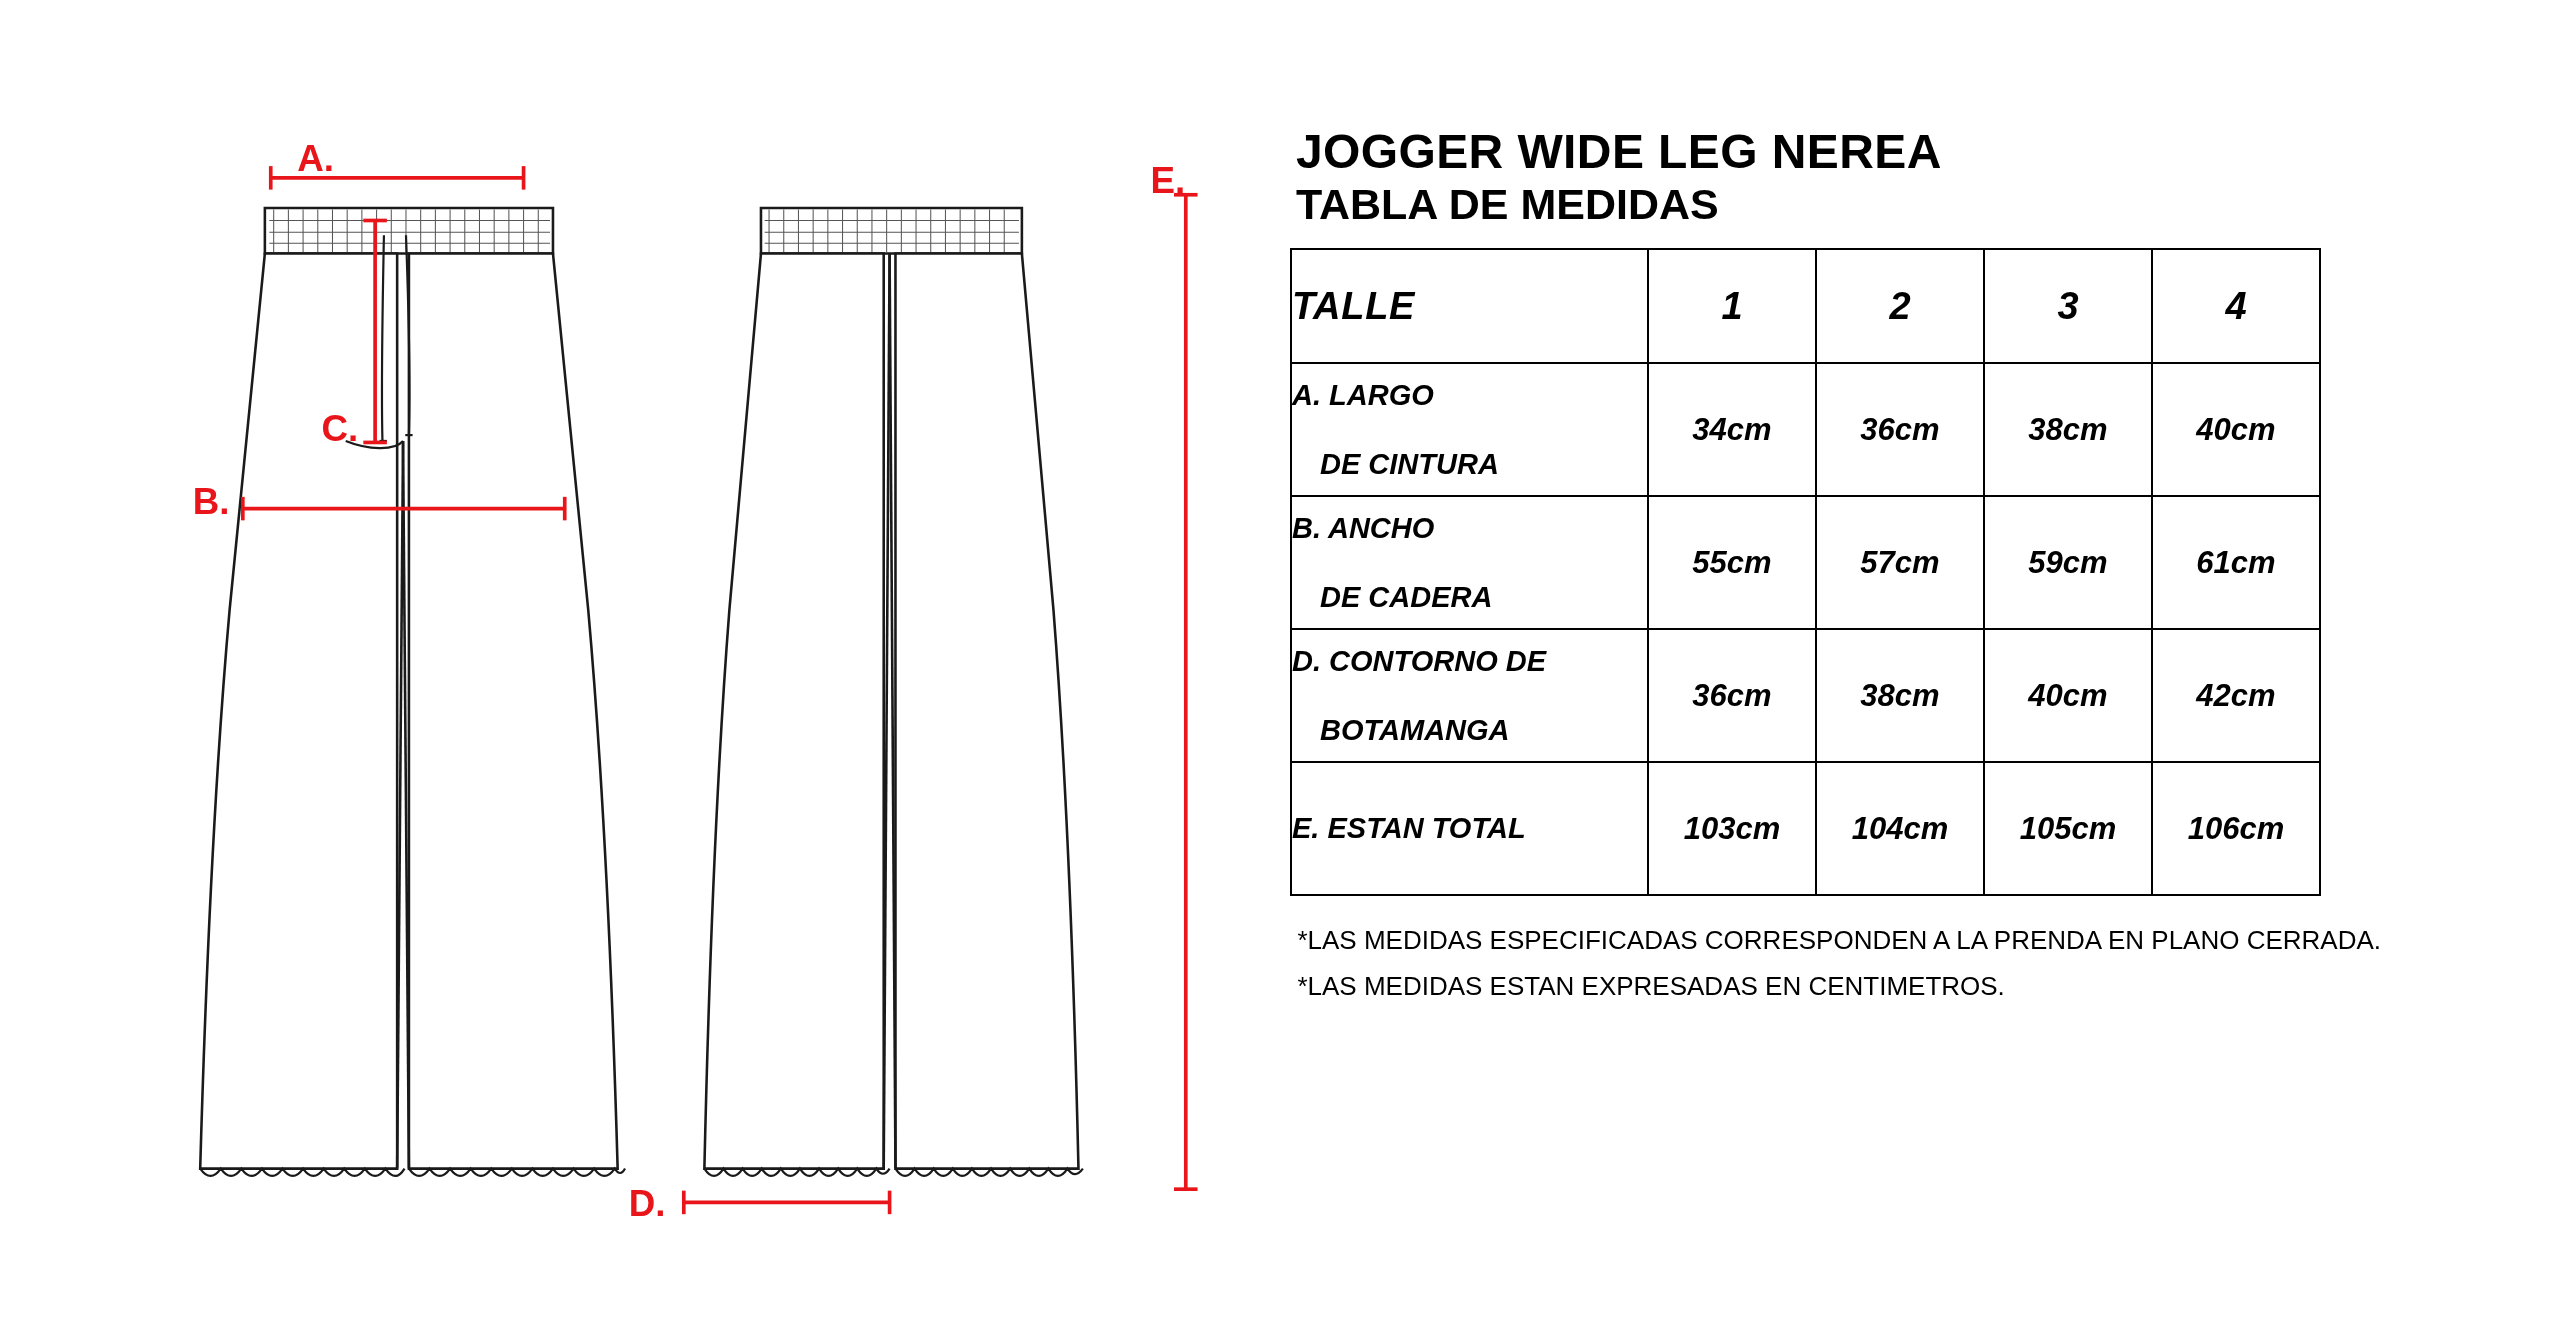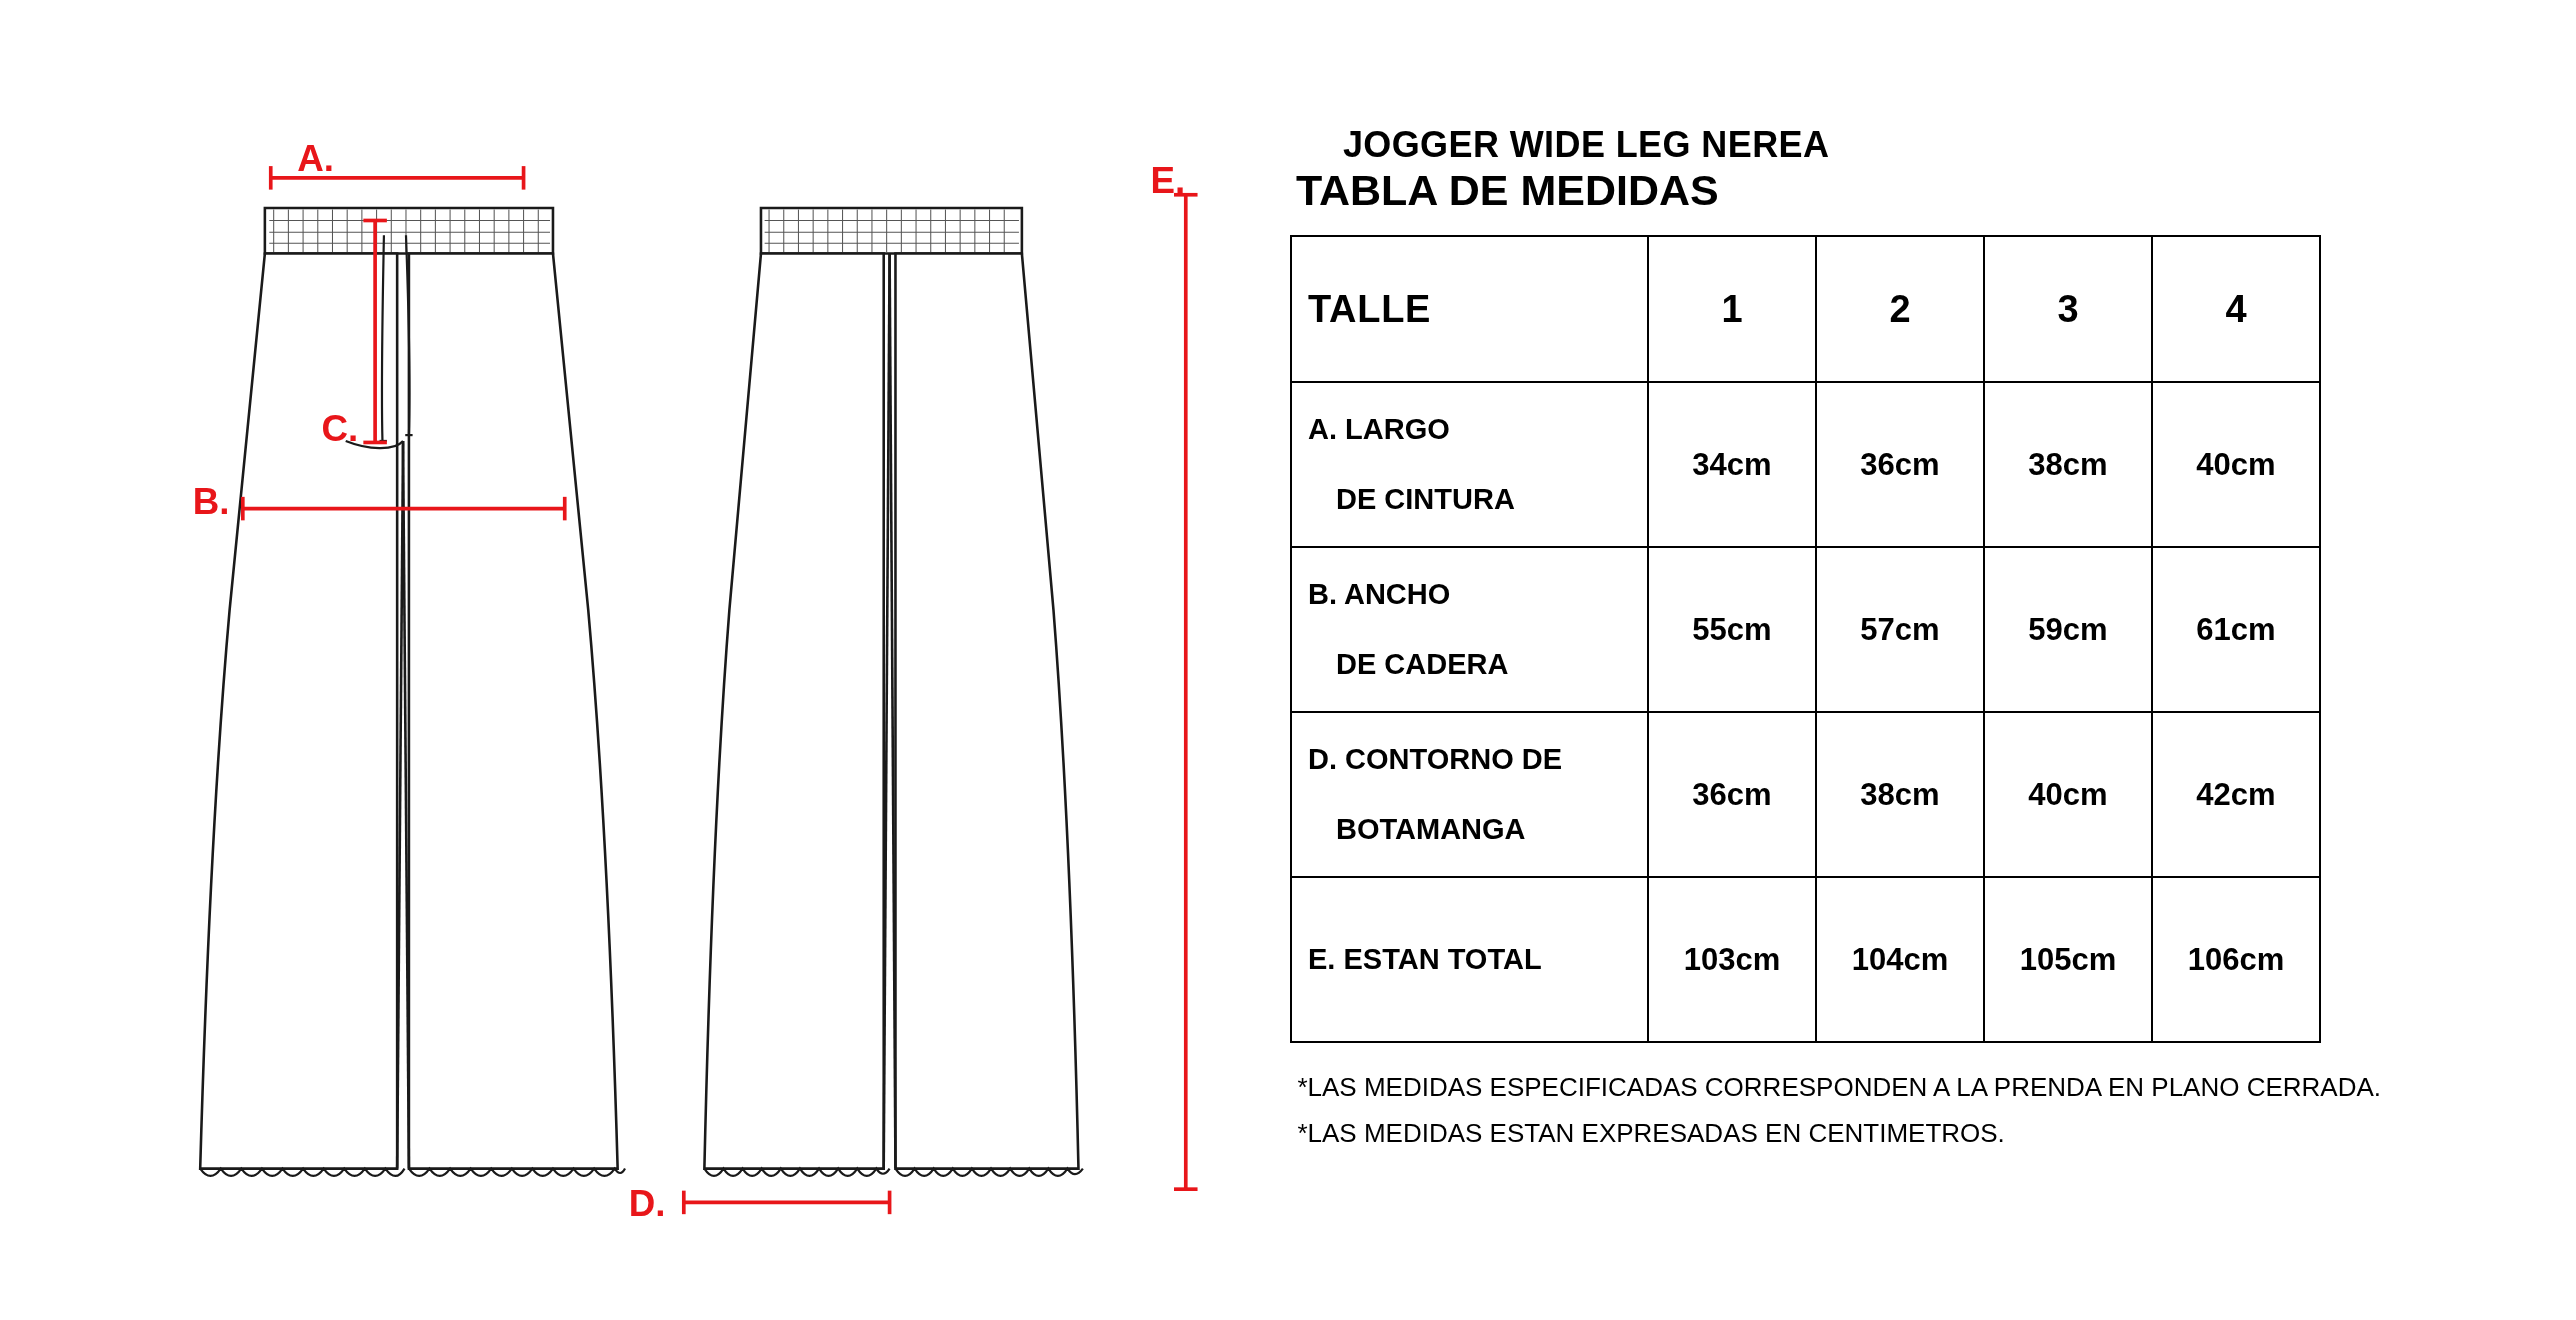--- a/index.html
+++ b/index.html
@@ -39,44 +39,44 @@
     position: absolute;
     left: 1290px;
     top: 125px;
     width: 1250px;
   }
 
   .title-block {
     margin-left: 5.9px;
   }
   .title-main {
-    font-size: 36px;
+    font-size: 48px;
     font-weight: bold;
     letter-spacing: 0.4px;
     line-height: 1.12;
     white-space: nowrap;
-    margin-left: 47px;
   }
   .title-sub {
     font-size: 43px;
     font-weight: bold;
     line-height: 1.18;
     white-space: nowrap;
   }
 
   table.size-table {
     margin-top: 19px;
     border-collapse: collapse;
     table-layout: fixed;
     width: 1029px;
   }
   table.size-table td {
     border: 2.9px solid #000000;
-    padding: 16px;
+    padding: 0;
     vertical-align: middle;
+    font-style: italic;
   }
 
   .col-label { width: 357px; }
   .col-size  { width: 168px; }
 
   .hdr-label {
     font-size: 38px;
     font-weight: bold;
     height: 112px;
     padding-left: 32px;

